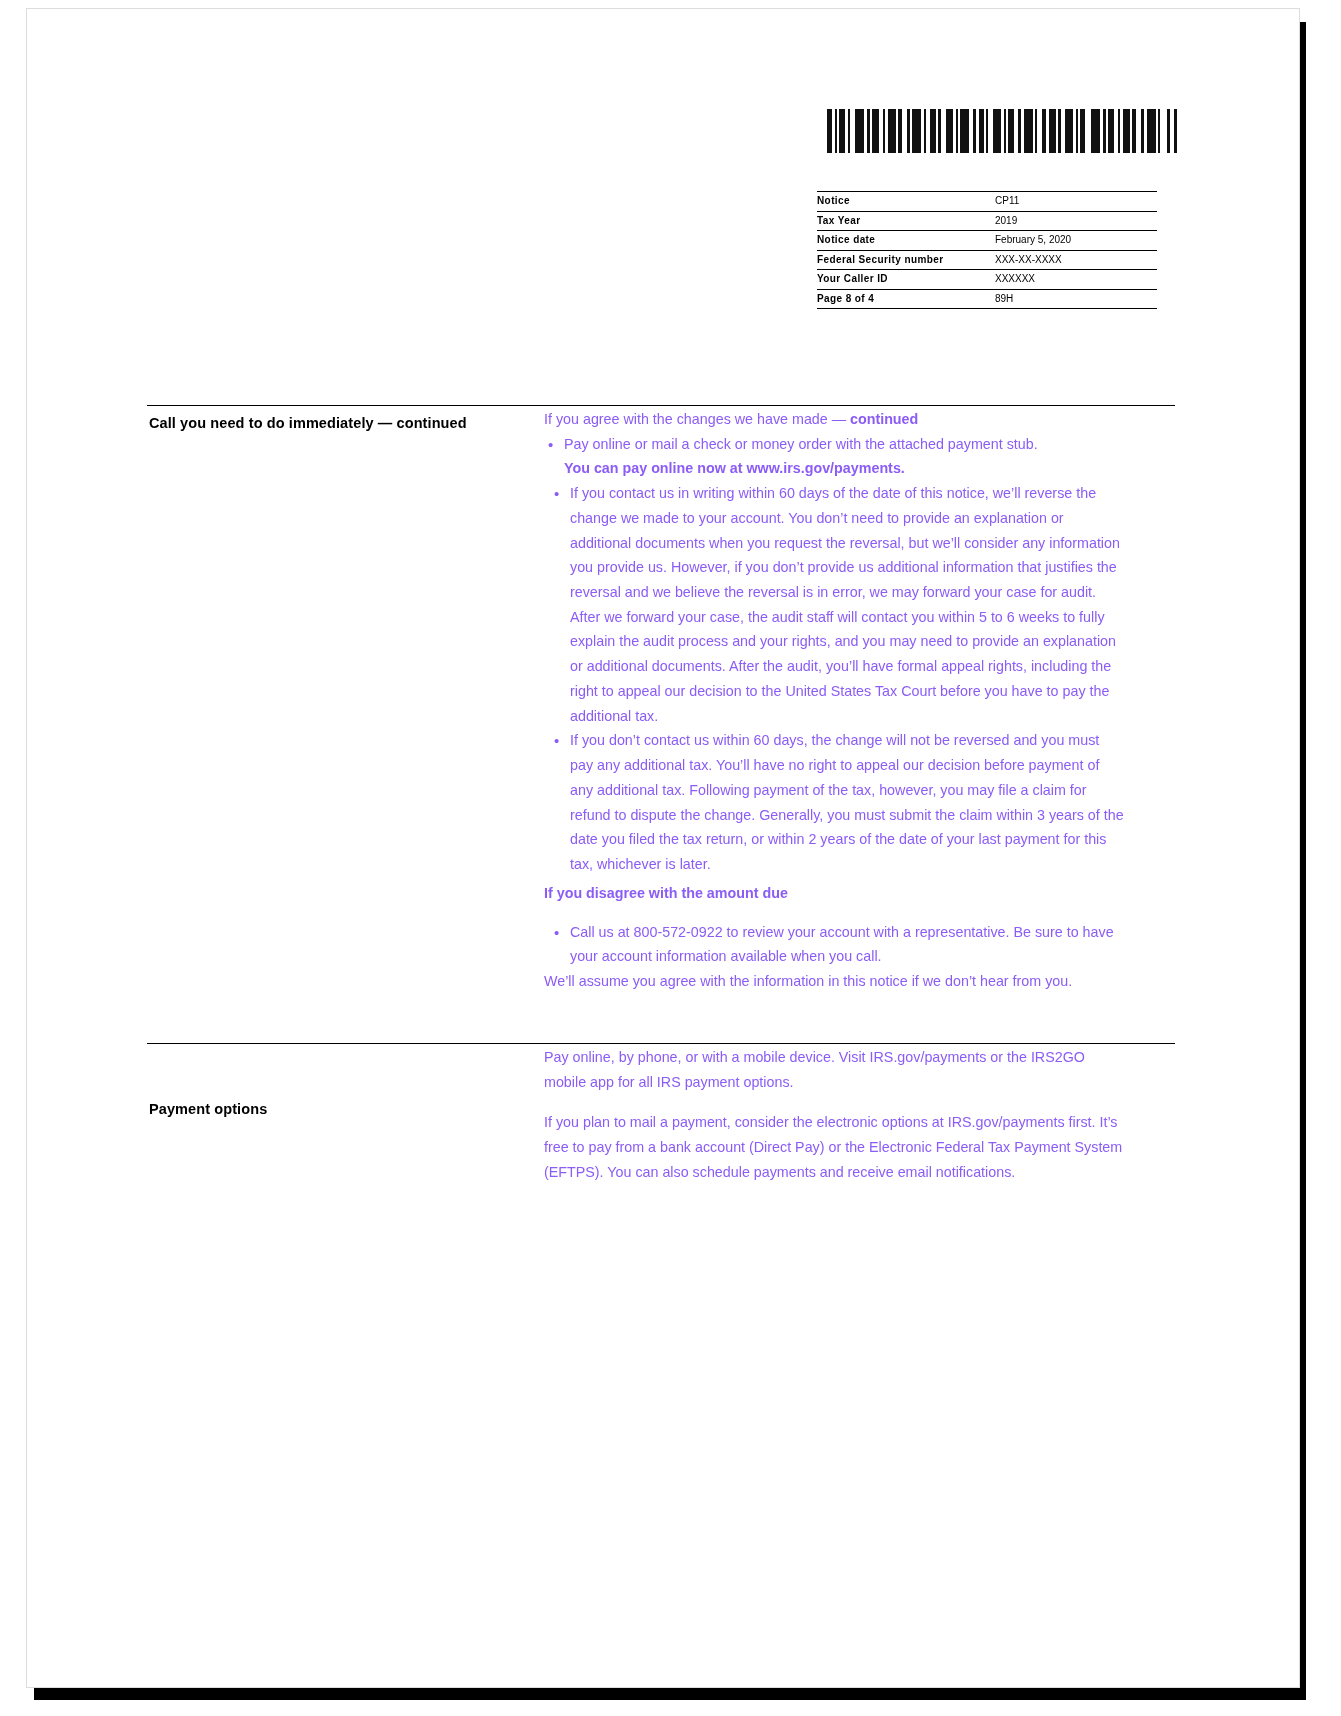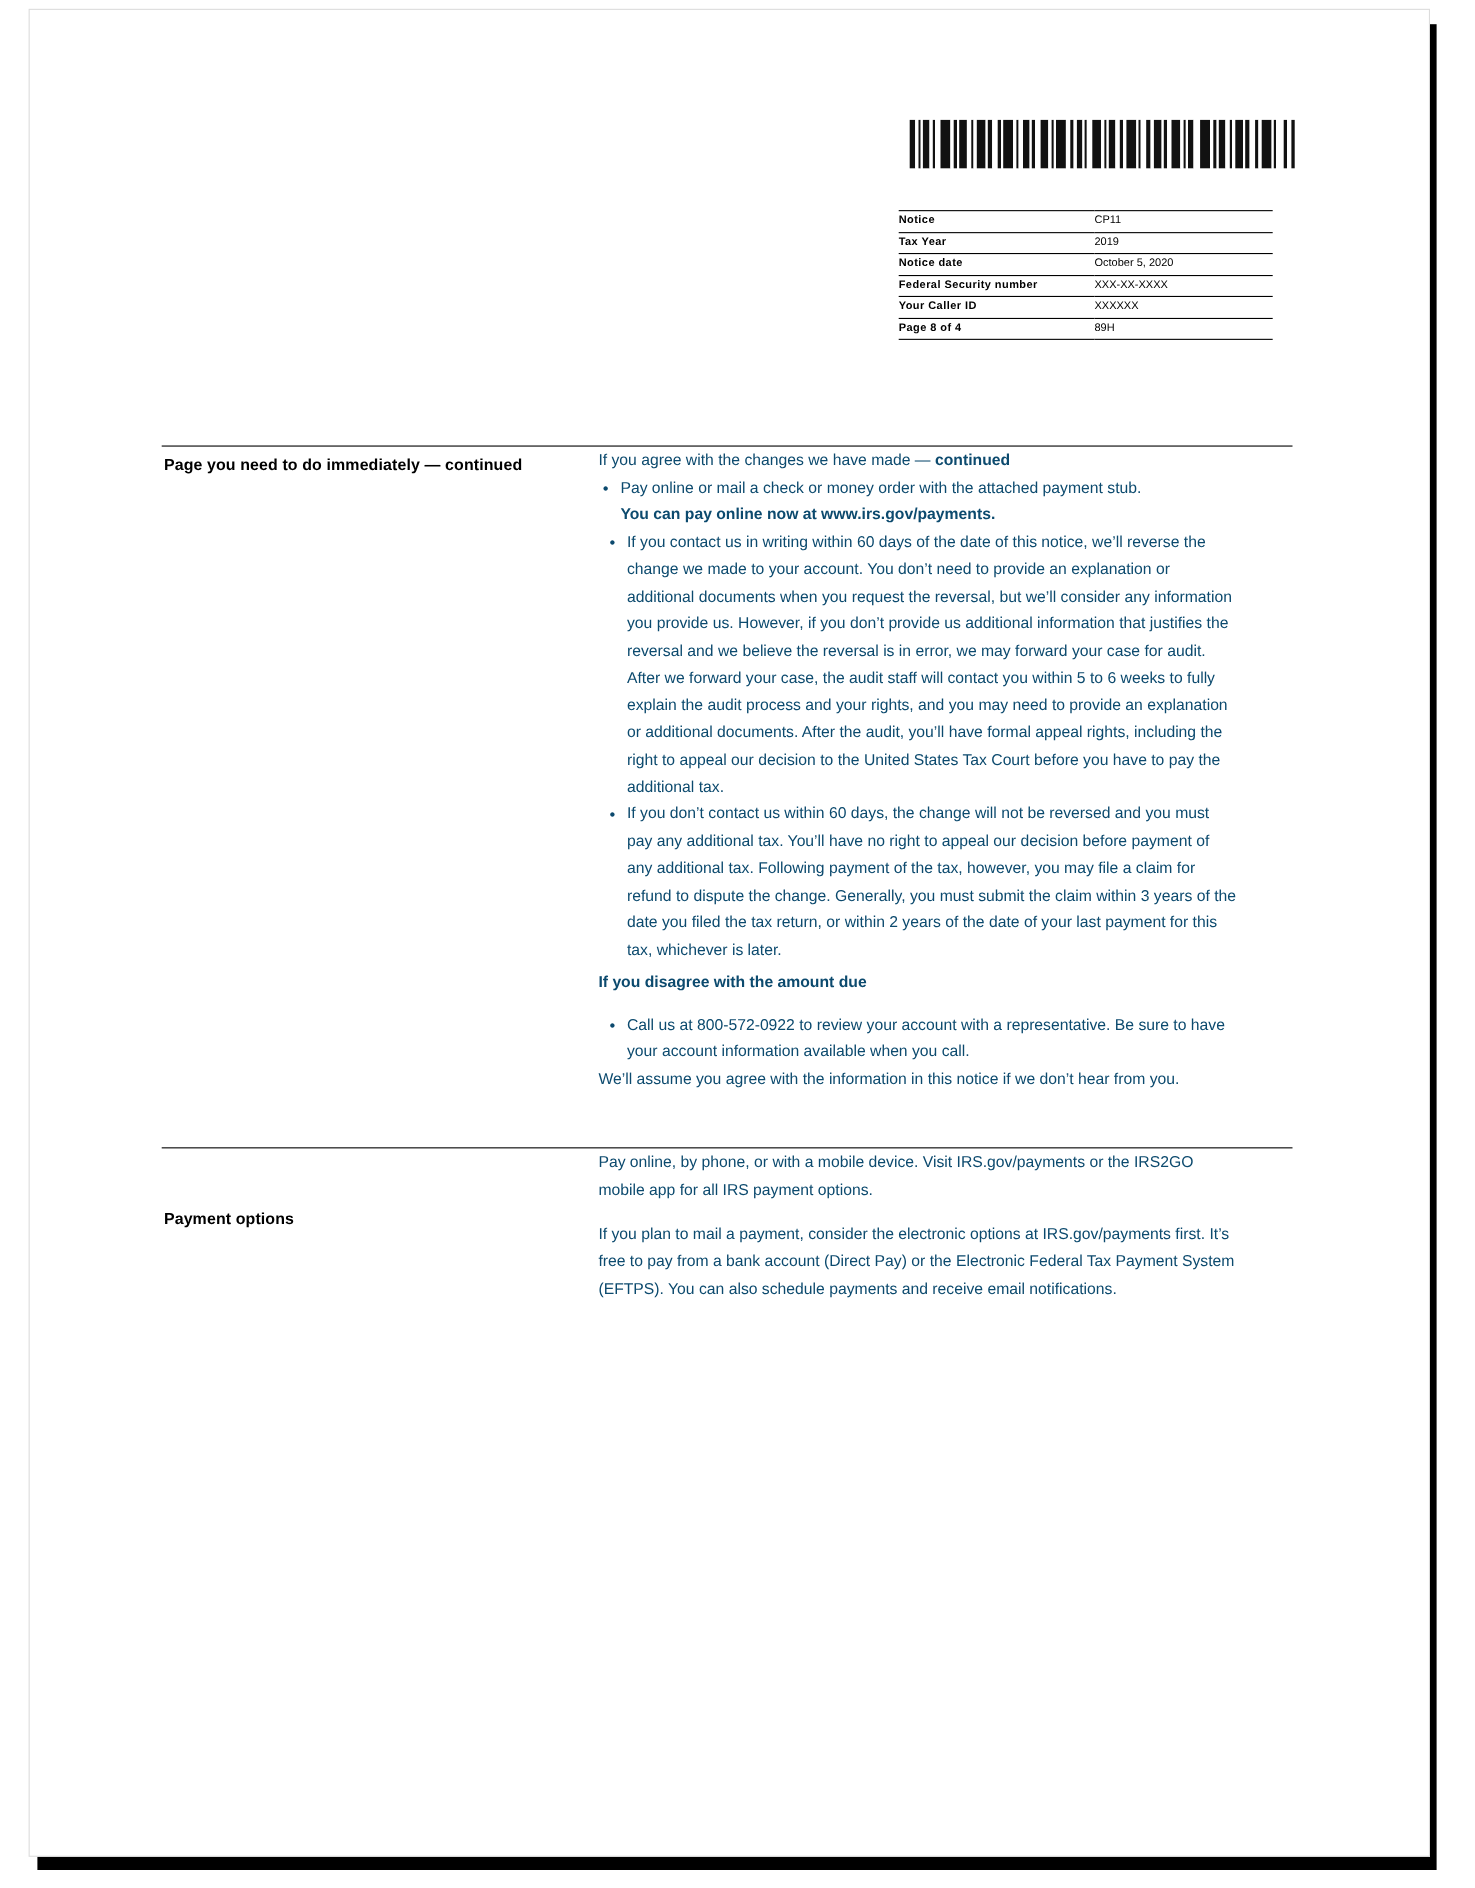--- a/index.html
+++ b/index.html
@@ -106,21 +106,21 @@
   .sec-head.h2 { top: 1092px; }
   .sec-head .light { font-weight: bold; }
 
   
   .body-col {
     position: absolute;
     left: 517px;
     width: 580px;
     font-size: 14.3px;
     line-height: 1.73;
-    color: #0c4a6e;
+    color: #8b5cf6;
   }
   .body-col.b1 { top: 398px; }
   .body-col.b2 { top: 1036px; }
 
   .lead { margin: 0 0 0 0; }
   .lead b { font-weight: bold; }
   strong { font-weight: bold; }
 
   ul.bullets {
     list-style: none;
@@ -256,41 +256,41 @@
         <tr>
       <td class="label">Notice</td>
       <td class="value">CP11</td>
     </tr>
     <tr>
       <td class="label">Tax Year</td>
       <td class="value">2019</td>
     </tr>
     <tr>
       <td class="label">Notice  date</td>
-      <td class="value">October 5, 2020</td>
+      <td class="value">February 5, 2020</td>
     </tr>
     <tr>
       <td class="label">Federal  Security  number</td>
       <td class="value">XXX-XX-XXXX</td>
     </tr>
     <tr>
       <td class="label">Your  Caller ID</td>
       <td class="value">XXXXXX</td>
     </tr>
     <tr>
       <td class="label">Page  8 of 4</td>
       <td class="value">89H</td>
     </tr>
   </tbody>
     </table>
 
   <div class="rule r1"></div>
 
   <div class="sec-head h1">
-    <span>Page you need to do immediately — </span><span class="light">continued</span>
+    <span>Call you need to do immediately — </span><span class="light">continued</span>
   </div>
 
   <div class="body-col b1">
     <p class="lead">
       <span>If you agree with the changes we have made — </span><b>continued</b>
     </p>
     <ul class="bullets">
       <li>
         <span>Pay online or mail a check or money order with the attached payment stub.</span><br>
         <strong>You can pay online now at www.irs.gov/payments.</strong>

